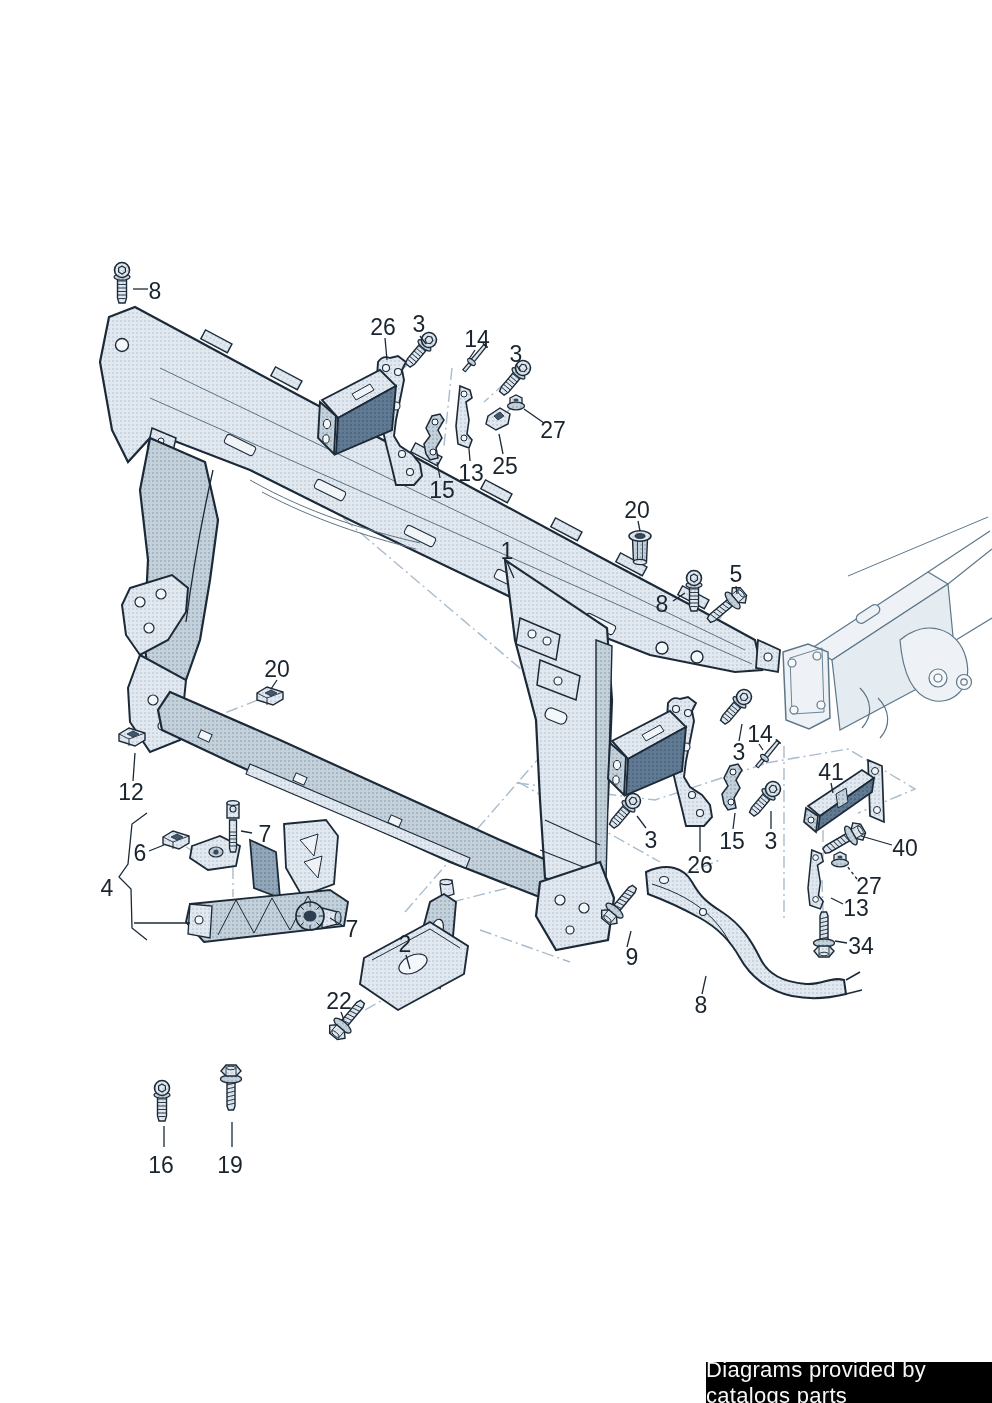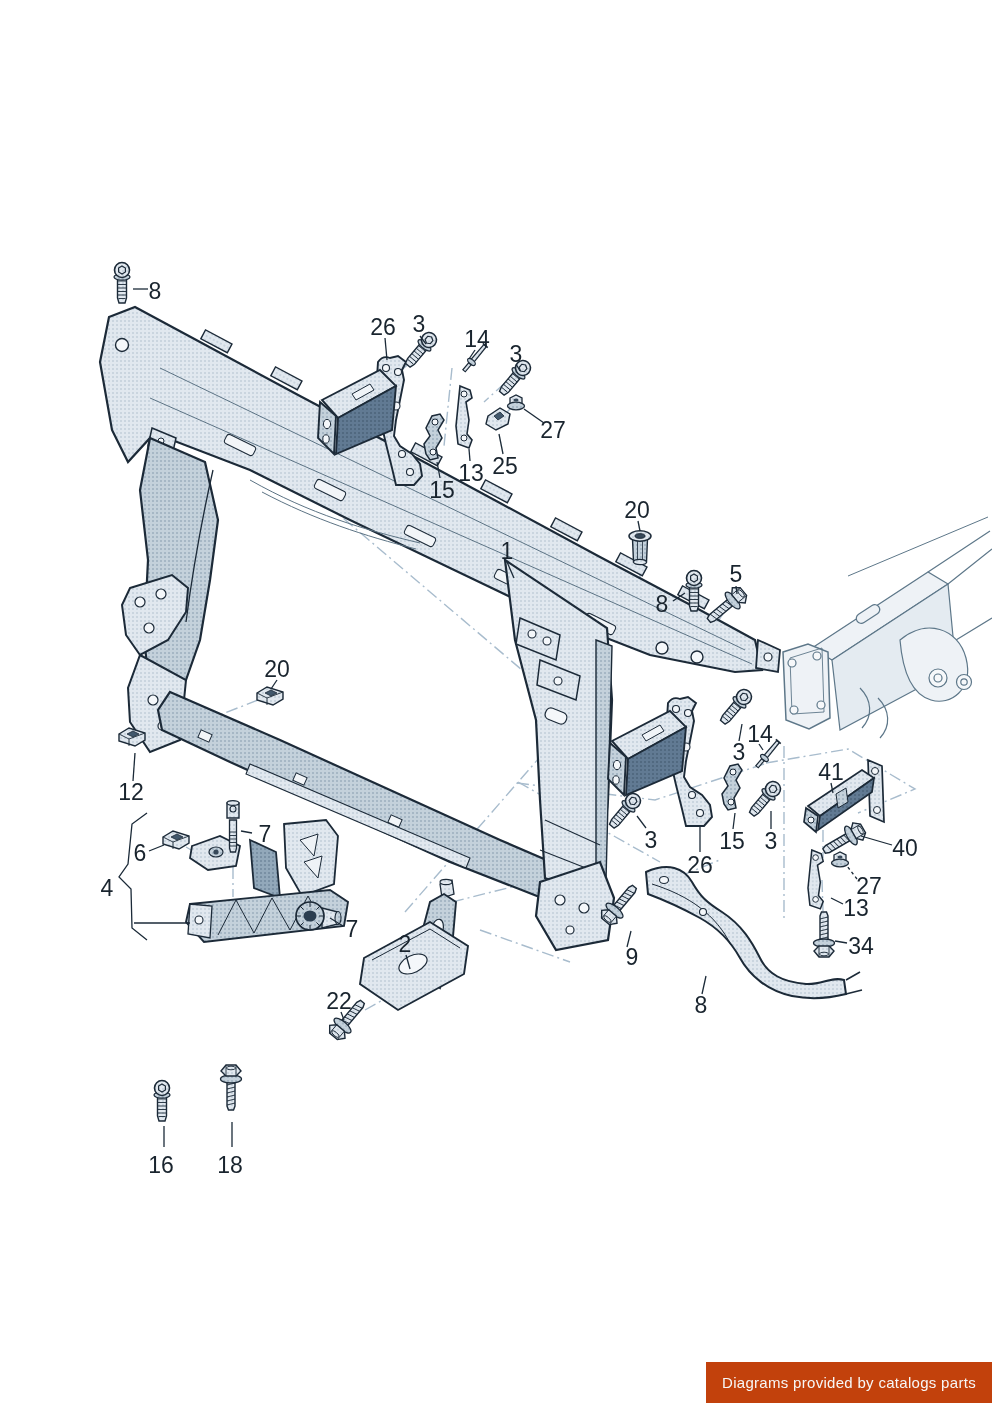--- a/index.html
+++ b/index.html
@@ -3,22 +3,22 @@
 <meta charset="utf-8">
 <style>
   html,body{margin:0;padding:0;background:#ffffff;}
   .stage{position:relative;width:992px;height:1403px;background:#ffffff;overflow:hidden;
          font-family:"Liberation Sans",sans-serif;}
   .stage svg{position:absolute;left:0;top:0;}
   .callout{position:absolute;transform:translate(-50%,-50%);
            font-size:23px;color:#19242e;line-height:1;white-space:nowrap;
            font-family:"Liberation Sans",sans-serif;}
   .footer-bar{position:absolute;left:706px;top:1362px;width:286px;height:41px;
-              background:#c2410c;color:#f7f7f7;display:flex;align-items:center;
-              justify-content:center;font-size:15px;letter-spacing:.3px;}
+              background:#000000;color:#f7f7f7;display:flex;align-items:center;
+              justify-content:center;font-size:22px;letter-spacing:.3px;}
 </style>
 </head>
 <body>
 
 <div class="stage">
 
 <svg width="992" height="1403" viewBox="0 0 992 1403">
   <defs>
     <pattern id="pLight" width="4" height="4" patternUnits="userSpaceOnUse">
       <rect width="4" height="4" fill="#e1e8ef"></rect>
@@ -478,21 +478,21 @@
   <div class="callout" style="left:736px;top:574px">5</div>
   <div class="callout" style="left:277px;top:669px">20</div>
   <div class="callout" style="left:131px;top:792px">12</div>
   <div class="callout" style="left:265px;top:834px">7</div>
   <div class="callout" style="left:140px;top:853px">6</div>
   <div class="callout" style="left:107px;top:888px">4</div>
   <div class="callout" style="left:352px;top:929px">7</div>
   <div class="callout" style="left:405px;top:944px">2</div>
   <div class="callout" style="left:339px;top:1001px">22</div>
   <div class="callout" style="left:161px;top:1165px">16</div>
-  <div class="callout" style="left:230px;top:1165px">18</div>
+  <div class="callout" style="left:230px;top:1165px">19</div>
   <div class="callout" style="left:632px;top:957px">9</div>
   <div class="callout" style="left:701px;top:1005px">8</div>
   <div class="callout" style="left:651px;top:840px">3</div>
   <div class="callout" style="left:700px;top:865px">26</div>
   <div class="callout" style="left:732px;top:841px">15</div>
   <div class="callout" style="left:771px;top:841px">3</div>
   <div class="callout" style="left:739px;top:752px">3</div>
   <div class="callout" style="left:760px;top:734px">14</div>
   <div class="callout" style="left:831px;top:772px">41</div>
   <div class="callout" style="left:905px;top:848px">40</div>

